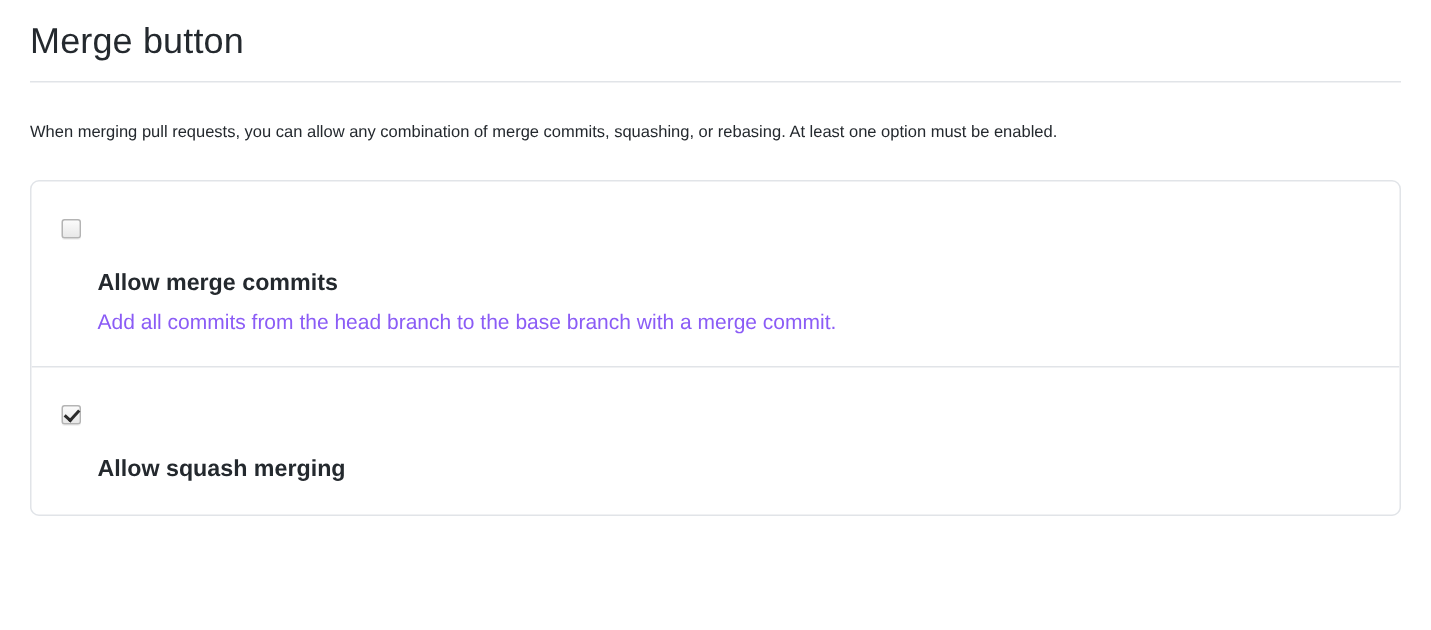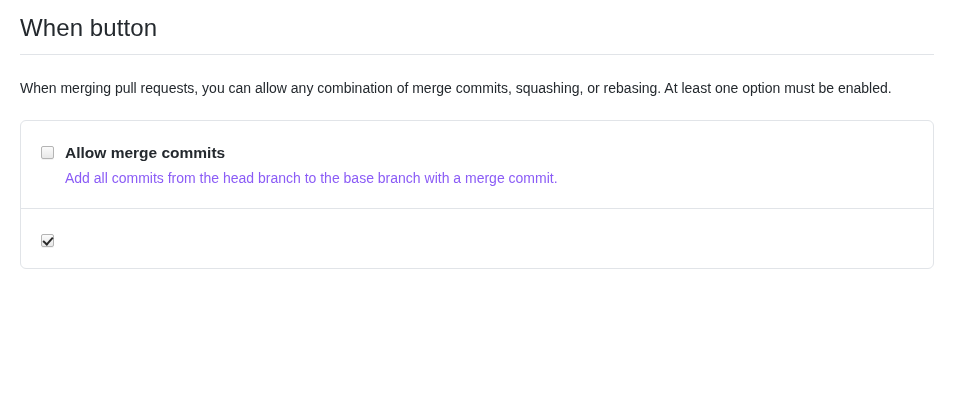--- a/index.html
+++ b/index.html
@@ -39,21 +39,21 @@
     margin: 11px 0 0 0;
     height: 1px;
     background: #e1e4e8;
     border: 0;
   }
 
   
   .intro {
     margin: 0;
     padding-top: 21px;
-    font-size: 14px;
+    font-size: 11px;
     line-height: 25px;
     color: #24292e;
     max-width: 914px;
   }
 
   
   .options-card {
     margin-top: 19px;
     border: 1px solid #e1e4e8;
     border-radius: 6px;
@@ -104,52 +104,54 @@
     min-width: 0;
   }
 
   .option-label {
     display: block;
     font-size: 15.5px;
     font-weight: 700;
     line-height: 19px;
     color: #24292e;
     cursor: pointer;
+    margin-top: 36px;
   }
 
   .option-desc {
     display: block;
     margin-top: 7px;
     font-size: 14px;
     line-height: 18px;
     color: #8b5cf6;
   }
 </style>
 </head>
 <body>
 
 <div class="page">
 
-  <h1 class="page-title">When button</h1>
+  <h1 class="page-title">Merge button</h1>
 
   <hr class="title-rule">
 
   <p class="intro">When merging pull requests, you can allow any combination of merge commits, squashing, or rebasing. At least one option must be enabled.</p>
 
   <div class="options-card">
 
     <div class="option-row">
       <span class="checkbox" role="checkbox" aria-checked="false"></span>
       <span class="option-text">
         <span class="option-label">Allow merge commits</span>
         <span class="option-desc">Add all commits from the head branch to the base branch with a merge commit.</span>
       </span>
     </div>
 
     <div class="option-row">
       <span class="checkbox is-checked" role="checkbox" aria-checked="true"></span>
       <span class="option-text">
+        <span class="option-label">Allow squash merging</span>
       </span>
     </div>
 
 
   </div>
 </div>
 
 </body></html>

